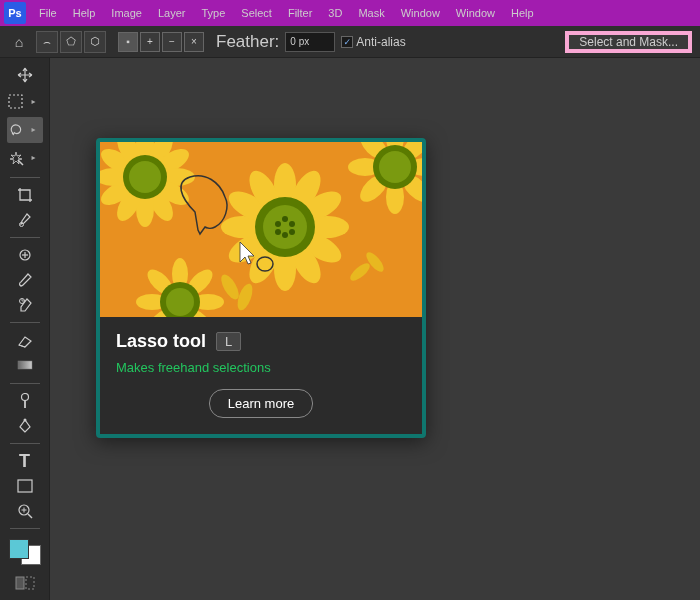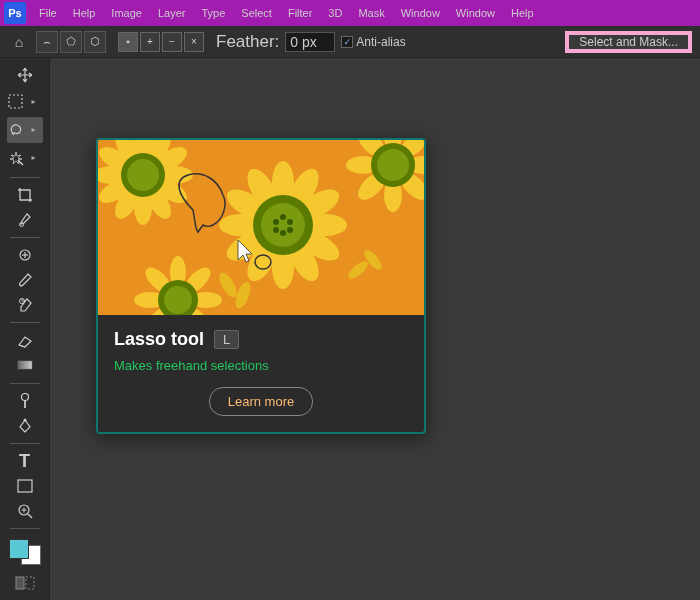--- a/index.html
+++ b/index.html
@@ -97,21 +97,21 @@
       color: #ccc;
       font-size: 17px;
       margin-left: 6px;
     }
     .feather-input {
       width: 50px;
       height: 20px;
       background: #1a1a1a;
       border: 1px solid #555;
       color: #ccc;
-      font-size: 14px;
+      font-size: 10px;
       padding: 0 4px;
       text-align: left;
     }
     .anti-alias-label {
       color: #ccc;
       font-size: 12px;
       display: flex;
       align-items: center;
       gap: 3px;
       cursor: pointer;
@@ -225,21 +225,21 @@
       overflow: hidden;
     }
 
     
     .tooltip-popup {
       position: absolute;
       left: 46px;
       top: 80px;
       width: 330px;
       background: #2b2b2b;
-      border: 2px solid #0f766e;
+      border: 4px solid #0f766e;
       border-radius: 4px;
       overflow: hidden;
       box-shadow: 0 4px 20px rgba(0,0,0,0.5);
       z-index: 100;
     }
     .tooltip-image {
       width: 100%;
       height: 175px;
       background: #e8922a;
       position: relative;
@@ -269,21 +269,21 @@
       border-radius: 2px;
     }
     .tooltip-description {
       color: #22c55e;
       font-size: 13px;
       margin-bottom: 14px;
     }
     .learn-more-btn {
       background: transparent;
       border: 1px solid #888;
-      color: #fdba74;
+      color: #ffffff;
       font-size: 13px;
       padding: 6px 18px;
       border-radius: 14px;
       cursor: pointer;
       display: block;
       margin: 0 auto;
     }
   </style>
 </head>
 <body>

